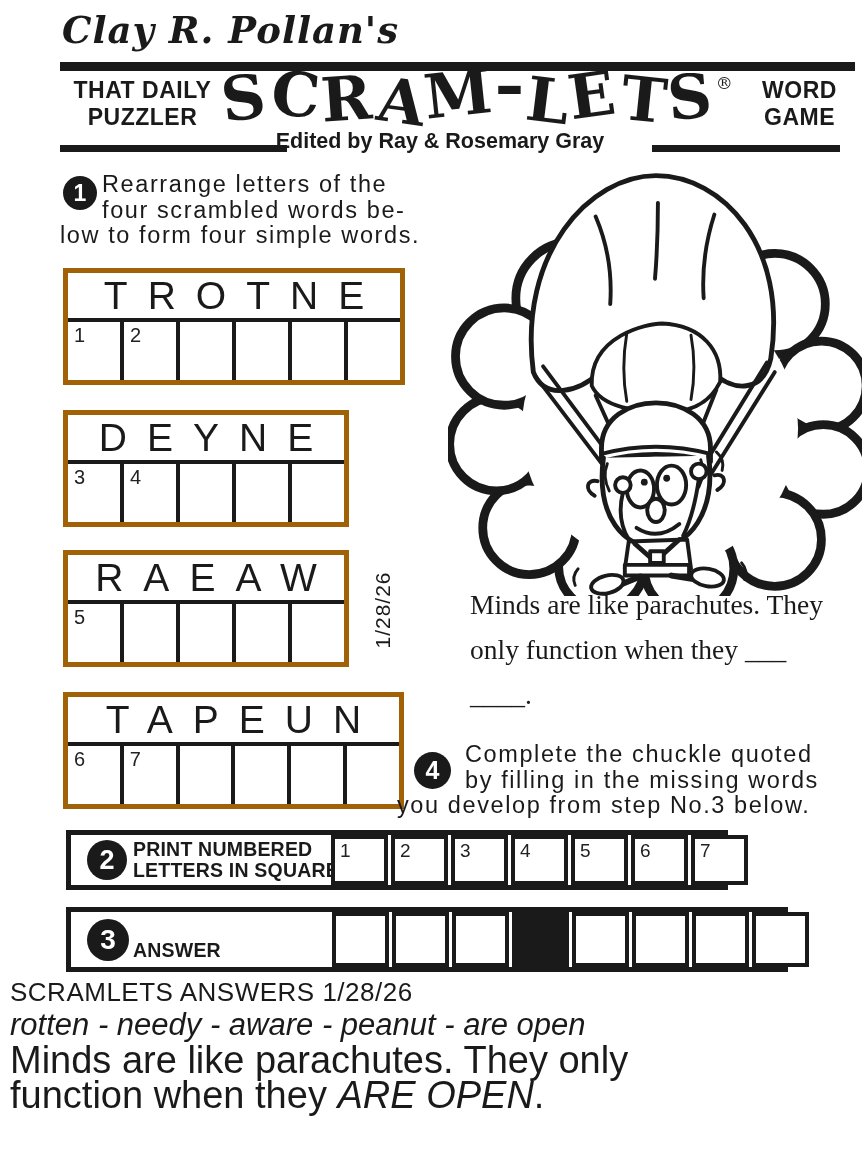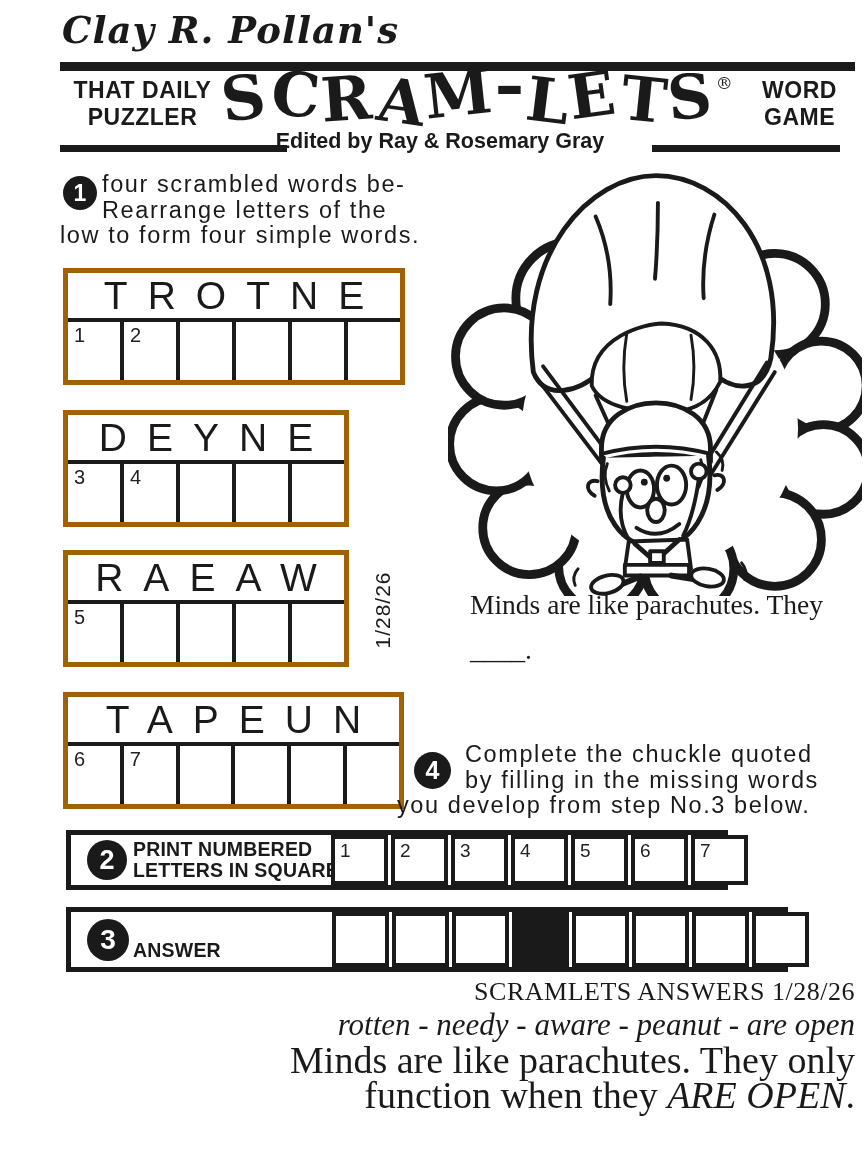--- a/index.html
+++ b/index.html
@@ -58,22 +58,22 @@
   
   .steprow{position:absolute;border:5px solid #1a1a1a;background:#fff;box-sizing:border-box;}
   .steplabel{position:absolute;left:62px;top:50%;transform:translateY(-50%);
              font-weight:bold;font-size:19.5px;line-height:21px;letter-spacing:0.2px;}
   .sqcells{position:absolute;top:0;bottom:0;display:flex;gap:3px;}
   .sq{width:57px;border:4px solid #1a1a1a;box-sizing:border-box;position:relative;background:#fff;}
   .sq.filled{background:#1a1a1a;border-color:#1a1a1a;}
   .sq .cellnum{left:5px;top:1px;font-size:19px;}
 
   
-  .answers{position:absolute;left:10px;top:977px;width:845px;text-align:right;
-           font-family:Liberation Serif, serif;}
+  .answers{position:absolute;left:10px;top:977px;width:845px;text-align:left;
+           font-family:Liberation Sans, sans-serif;}
   .ans-title{font-size:26px;line-height:30px;letter-spacing:0.5px;}
   .ans-words{font-size:31px;line-height:36px;font-style:italic;}
   .ans-line{font-size:38px;line-height:35px;}
   .ans-answer{font-style:italic;}
 </style>
 </head>
 <body>
 
 <div id="page">
 
@@ -93,22 +93,22 @@
     <span>WORD</span><br>
     <span>GAME</span>
   </div>
 
   <div class="edited">Edited by Ray &amp; Rosemary Gray</div>
   <div class="bar" style="left:60px;top:145px;width:227px;height:7px;"></div>
   <div class="bar" style="left:652px;top:145px;width:188px;height:7px;"></div>
 
   <div class="circle-num" style="left:63px;top:176px;width:34px;height:34px;font-size:23px;">1</div>
   <div class="instr" style="left:60px;top:172px;">
+    <span class="ind">Rearrange letters of the</span>
     <span class="ind">four scrambled words be-</span>
-    <span class="ind">Rearrange letters of the</span>
     <span class="flush">low to form four simple words.</span>
   </div>
 
   <div class="wordbox" style="left:63px;top:268px;width:342px;">
     <div class="wordtop">
         <span>TROTNE</span>
       </div>
     <div class="cellrow">
         <div class="wcell">
           <span class="cellnum">1</span>
@@ -235,20 +235,21 @@
       <path d="M224,427 L248,431" stroke-width="6" fill="none"></path>
       <ellipse cx="158" cy="436" rx="17" ry="9" transform="rotate(-14 158 436)"></ellipse>
       <ellipse cx="261" cy="429" rx="17" ry="9" transform="rotate(10 261 429)"></ellipse>
       <path d="M128,420 q-7,8 -3,17" fill="none" stroke-width="3"></path>
       <path d="M296,414 q7,8 3,17" fill="none" stroke-width="3"></path>
     </g>
   </svg>
 
   <div class="quote">
     <span>Minds are like parachutes. They</span>
+    <span>only function when they ___</span>
     <span>____.</span>
   </div>
 
   <div class="circle-num" style="left:414px;top:752px;width:37px;height:37px;font-size:25px;">4</div>
   <div class="instr" style="left:397px;top:742px;">
     <span class="ind4">Complete the chuckle quoted</span>
     <span class="ind4">by filling in the missing words</span>
     <span class="flush">you develop from step No.3 below.</span>
   </div>
 

